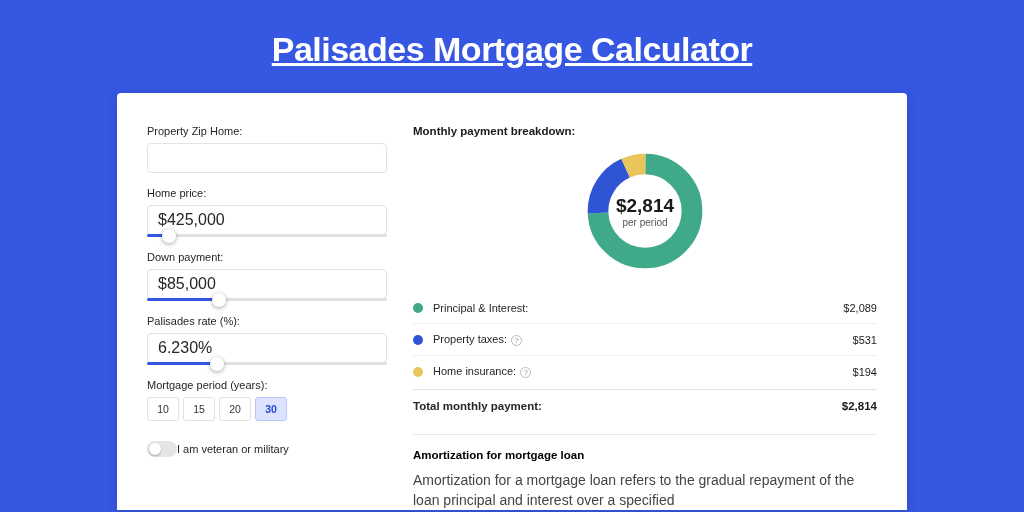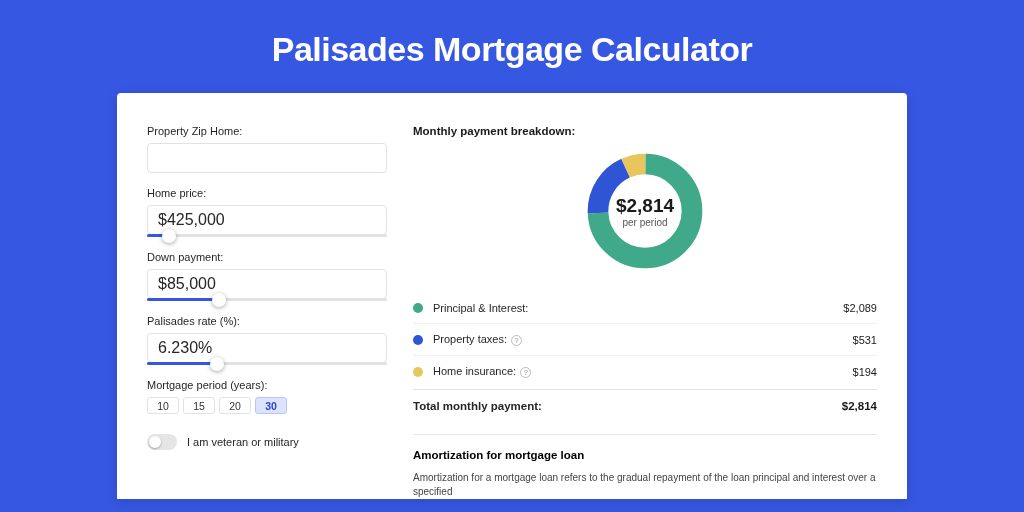--- a/index.html
+++ b/index.html
@@ -11,20 +11,21 @@
     overflow: hidden;
     position: relative;
   }
   .page-title {
     text-align: center;
     color: #fff;
     font-size: 34px;
     font-weight: 700;
     padding: 30px 0 24px 0;
     letter-spacing: -0.5px;
+    text-decoration: underline;
   }
   .calc-shell {
     background: #fff;
     margin: 0 auto;
     width: 790px;
     border-radius: 4px 4px 0 0;
     box-shadow: 0 2px 12px rgba(0,0,0,0.15);
     padding: 32px 30px 0 30px;
     display: flex;
     gap: 26px;
@@ -68,37 +69,37 @@
     background: #fff;
     border-radius: 50%;
     box-shadow: 0 1px 4px rgba(0,0,0,0.35);
     transform: translate(-50%, -50%);
   }
   .dp-row { display: flex; gap: 22px; }
   .dp-amount { flex: 1; position: relative; }
   .dp-pct { flex: 0 0 72px; }
   .period-row { display: flex; gap: 4px; margin-top: 2px; }
   .period-btn {
-    width: 32px; height: 17px;
+    width: 32px; height: 24px;
     border: 1px solid #e2e2e2;
     background: #fff;
     border-radius: 3px;
     font-size: 10.5px;
     color: #333;
     cursor: pointer;
     display: flex; align-items: center; justify-content: center;
   }
   .period-btn.active {
     background: #dbe3ff;
     border-color: #b8c6ff;
     color: #2a47c8;
     font-weight: 600;
   }
   .toggle-row {
-    display: flex; align-items: center; gap: 10px;
+    display: flex; align-items: center; 
     margin-top: 20px;
   }
   .toggle {
     width: 30px; height: 16px;
     background: #e5e5e5;
     border-radius: 10px;
     position: relative;
   }
   .toggle::after {
     content: "";
@@ -168,21 +169,21 @@
     border-top: 1px solid #e8e8e8;
     margin-top: 14px;
     padding-top: 14px;
   }
   .amort-title {
     font-size: 11.5px;
     font-weight: 700;
     margin-bottom: 10px;
   }
   .amort-body {
-    font-size: 10px;
+    font-size: 14px;
     color: #444;
     line-height: 1.4;
   }
 </style>
 </head>
 <body>
 
 <h1 class="page-title">Palisades Mortgage Calculator</h1>
 
 <div class="calc-shell">

